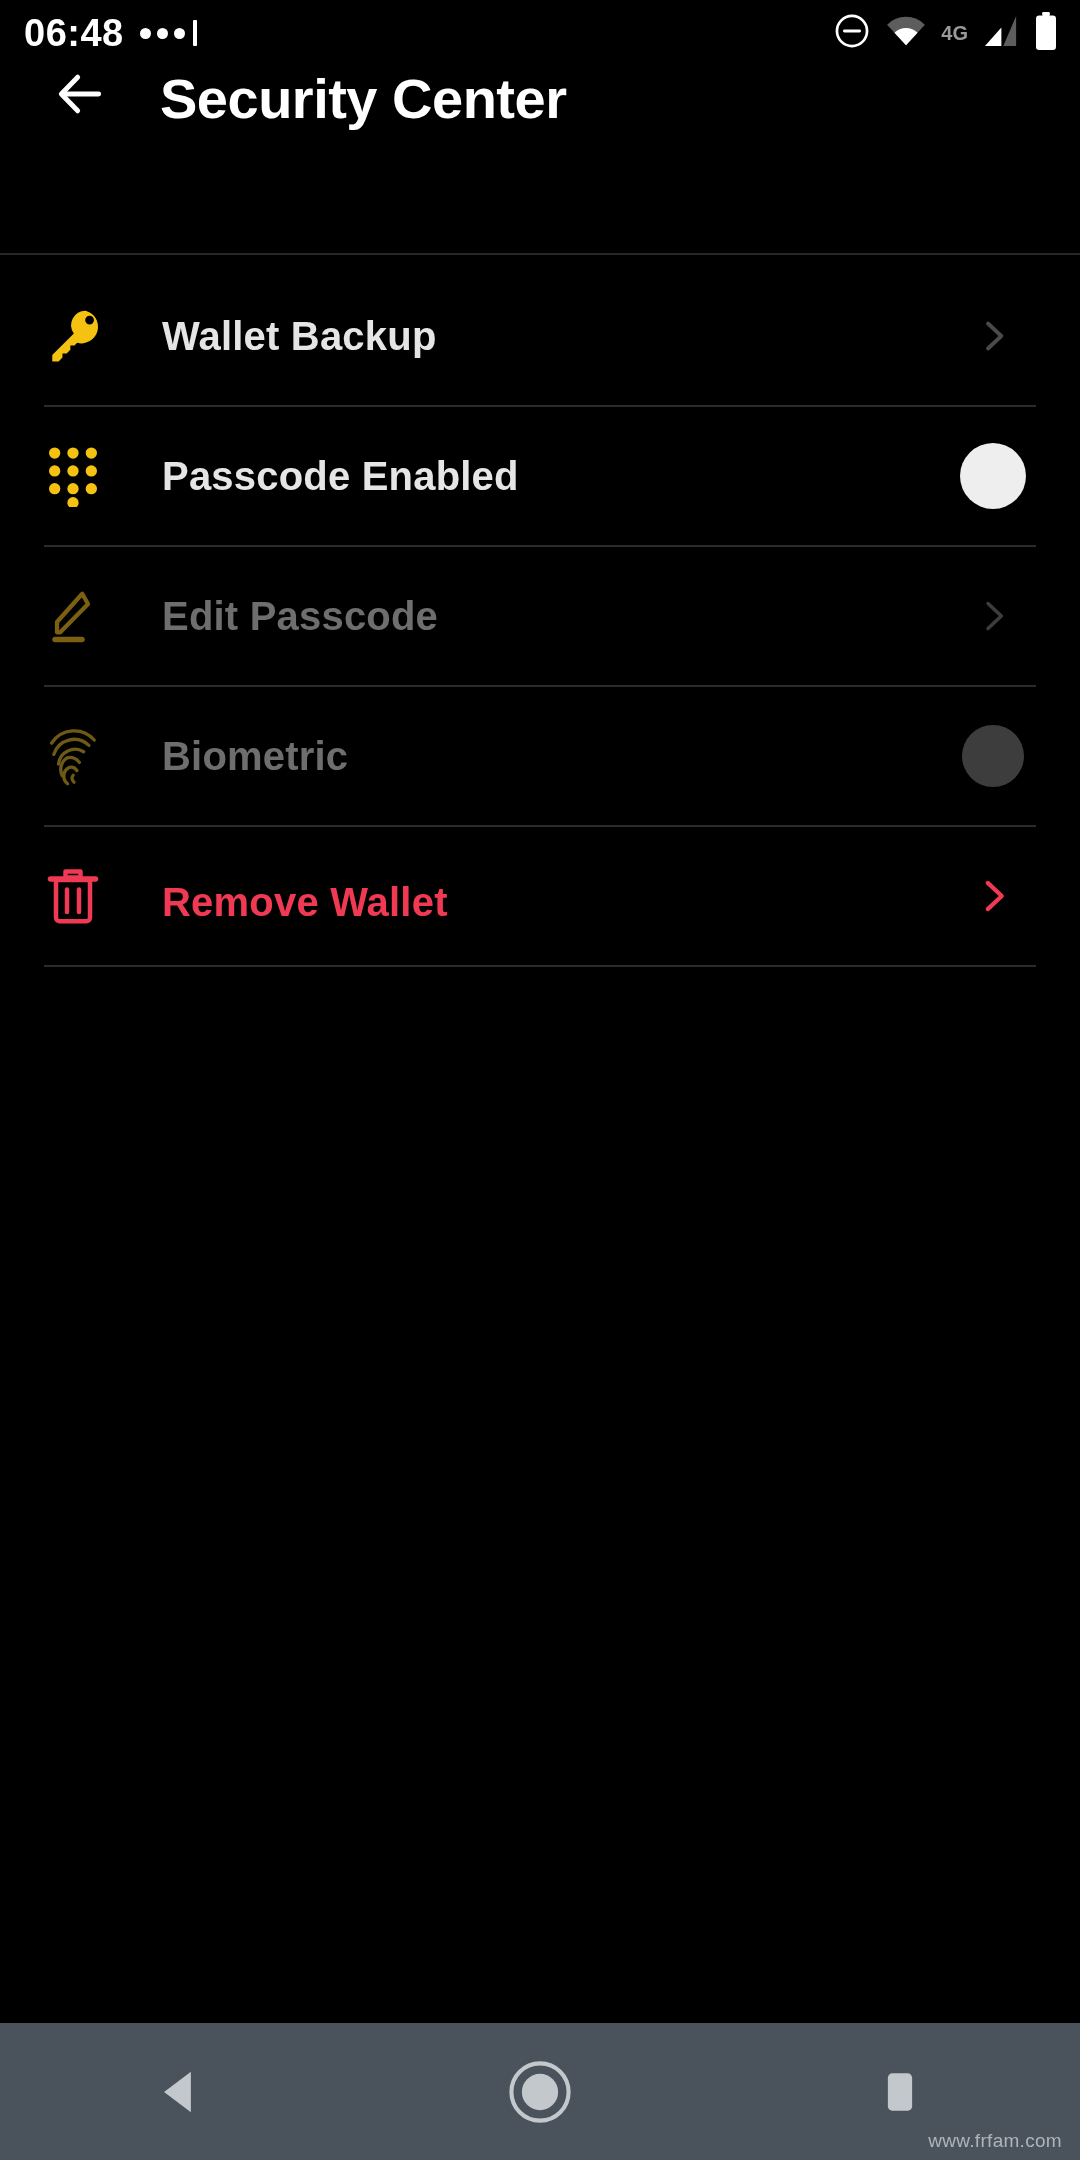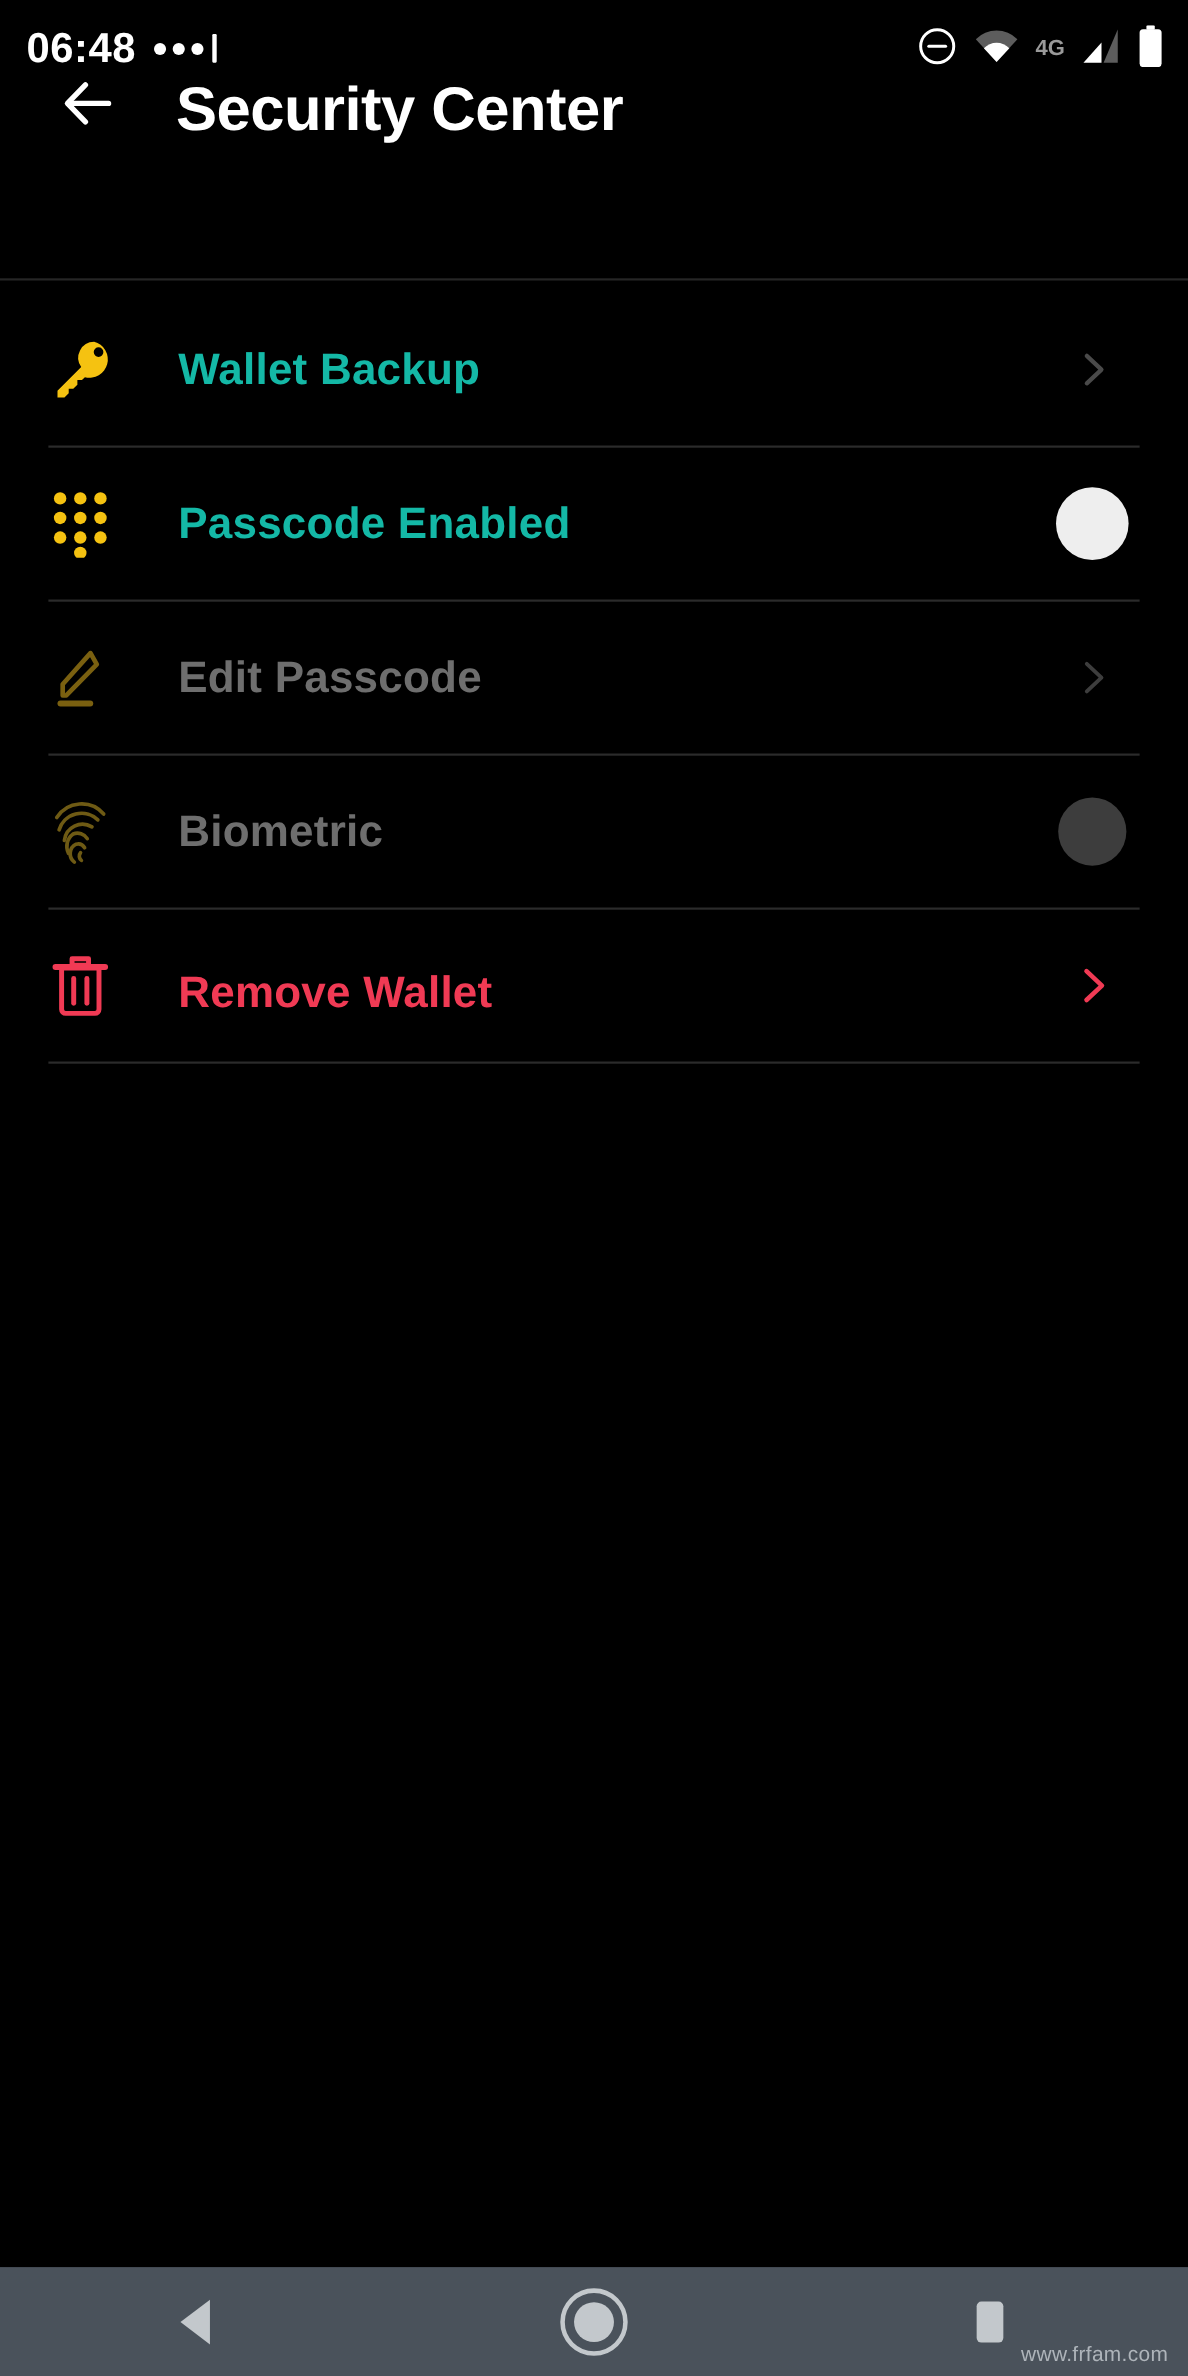--- a/index.html
+++ b/index.html
@@ -9,21 +9,20 @@
     font-family:"Liberation Sans", sans-serif;
     overflow:hidden;
   }
   #screen { position:relative; width:1080px; height:2160px; background:#000; }
 
   
   .statusbar {
     position:absolute; top:0; left:0; width:1080px; height:66px;
     display:flex; justify-content:space-between;
     padding:0 22px 0 24px;
-    margin-top:11px;
   }
   .sb-left { display:flex; align-items:center; gap:16px; }
   .sb-time { color:#fff; font-size:38px; font-weight:700; letter-spacing:0.5px; line-height:1; }
   .sb-dots { display:flex; align-items:center; gap:6px; height:38px; }
   .sb-dots i { display:block; width:11px; height:11px; border-radius:50%; background:#fff; }
   .sb-dots .bar { width:4px; height:26px; border-radius:1px; background:#fff; margin-left:2px; }
   .sb-right { display:flex; align-items:center; gap:14px; }
   .sb-4g { color:#9a9a9a; font-size:20px; font-weight:700; line-height:1; }
 
   
@@ -38,38 +37,38 @@
     position:absolute; top:253px; left:0; width:1080px; height:2px; background:#262626;
   }
 
   
   .list { position:absolute; top:255px; left:0; width:1080px; }
   .row {
     position:relative; display:flex; align-items:center;
     height:138px; padding:0 42px 0 44px;
   }
   .row-icon { width:74px; min-width:74px; display:flex; align-items:center; justify-content:flex-start; }
-  .row-label { flex:1; font-size:40px; font-weight:700; color:#14b8a6; letter-spacing:0.2px; padding-left:44px; }
+  .row-label { flex:1; font-size:40px; font-weight:700; color:#e5e5e5; letter-spacing:0.2px; padding-left:44px; }
   .row-right { width:90px; display:flex; align-items:center; justify-content:center; }
   .divider { height:2px; background:#2b2b2b; margin:0 44px; }
   .spacer-12 { height:12px; }
 
   .row.disabled .row-label { color:#6e6e6e; font-weight:700; }
   .row.danger .row-label { color:#f03a54; font-weight:700;margin-top:12px; }
 
   .toggle-on {
     width:66px; height:66px; border-radius:50%; background:#eeeeee;
   }
   .toggle-off {
     width:62px; height:62px; border-radius:50%; background:#3d3d3d;
   }
 
   
   .navbar {
-    position:absolute; bottom:0; left:0; width:1080px; height:99px;
+    position:absolute; bottom:0; left:0; width:1080px; height:137px;
     background:#4a525b; display:flex; align-items:center; justify-content:space-around;
   }
   .nav-btn { width:160px; height:137px; display:flex; align-items:center; justify-content:center; }
   .watermark {
     position:absolute; right:18px; bottom:8px;
     color:#aeb4ba; font-size:19px; letter-spacing:0.3px;
   }
 </style>
 </head>
 <body>

